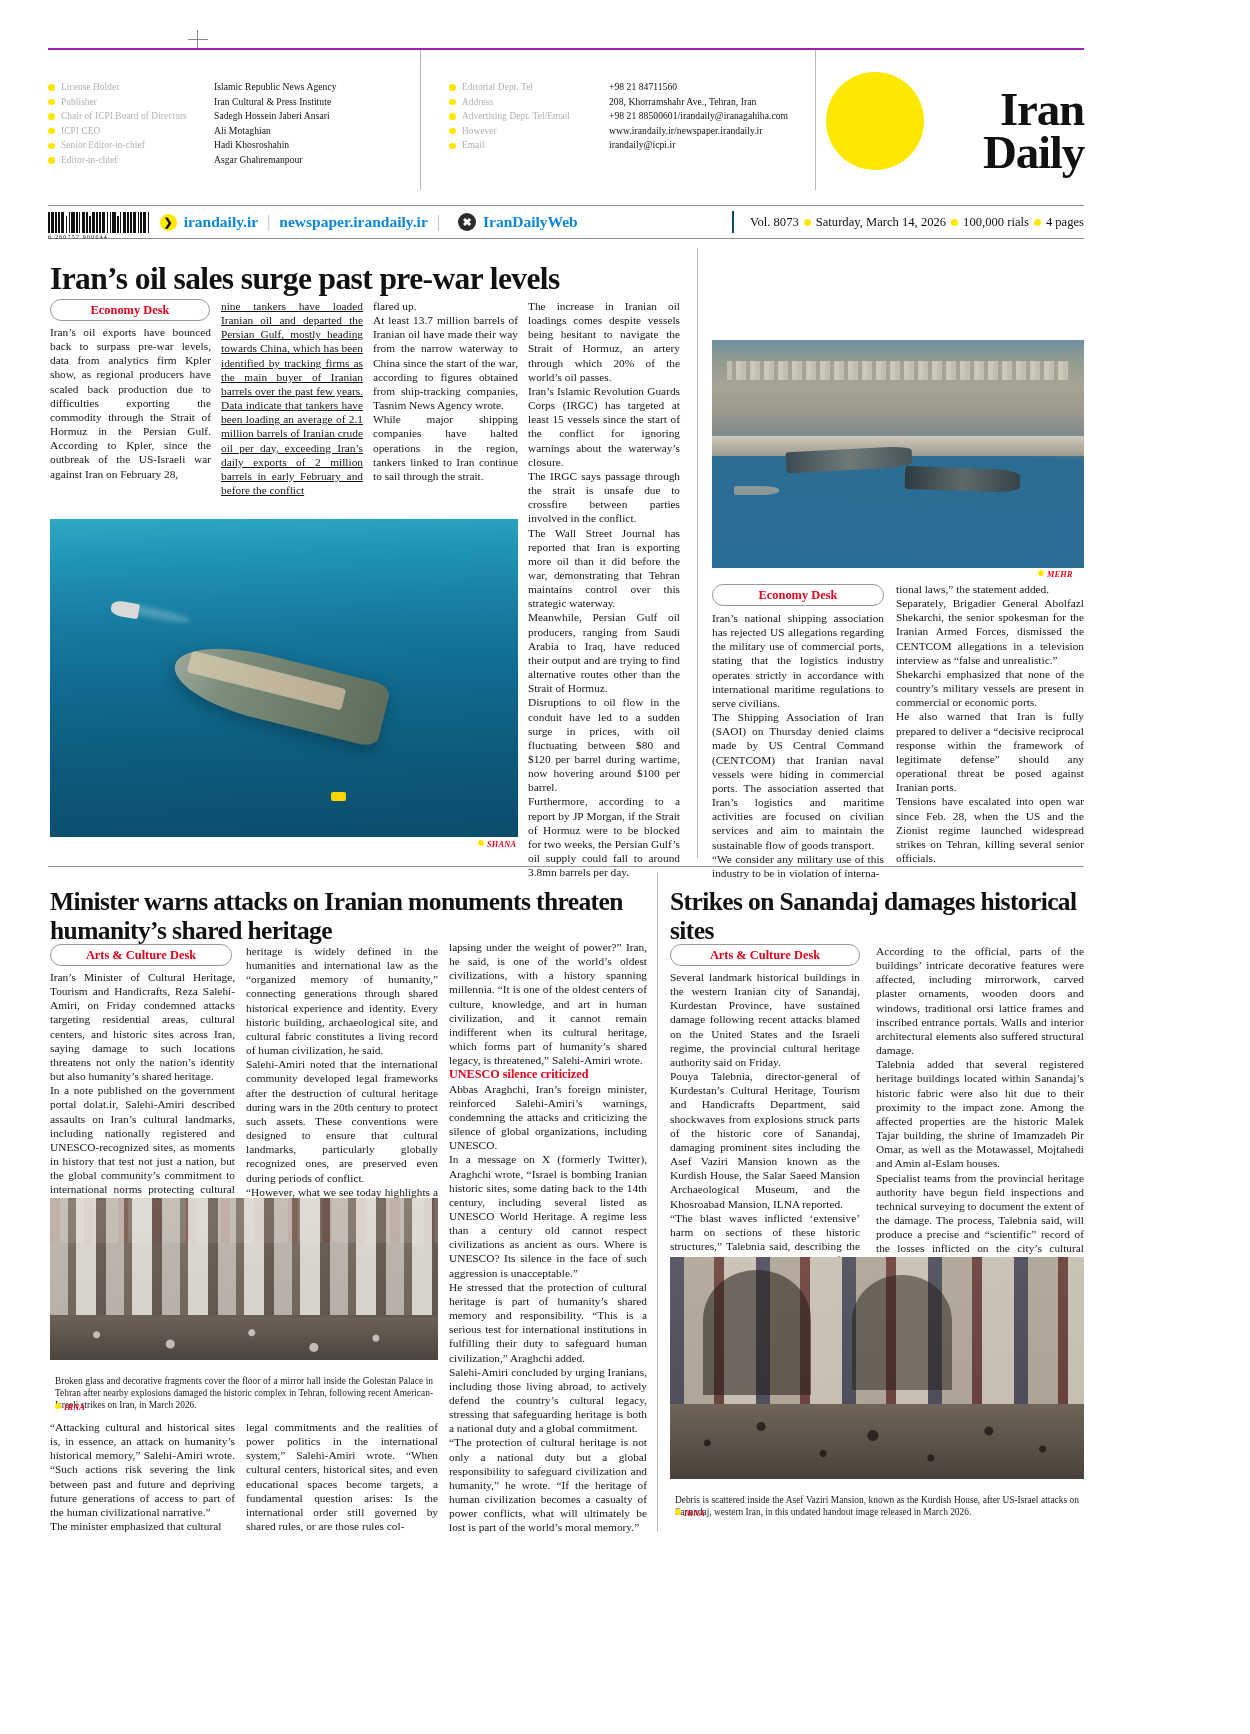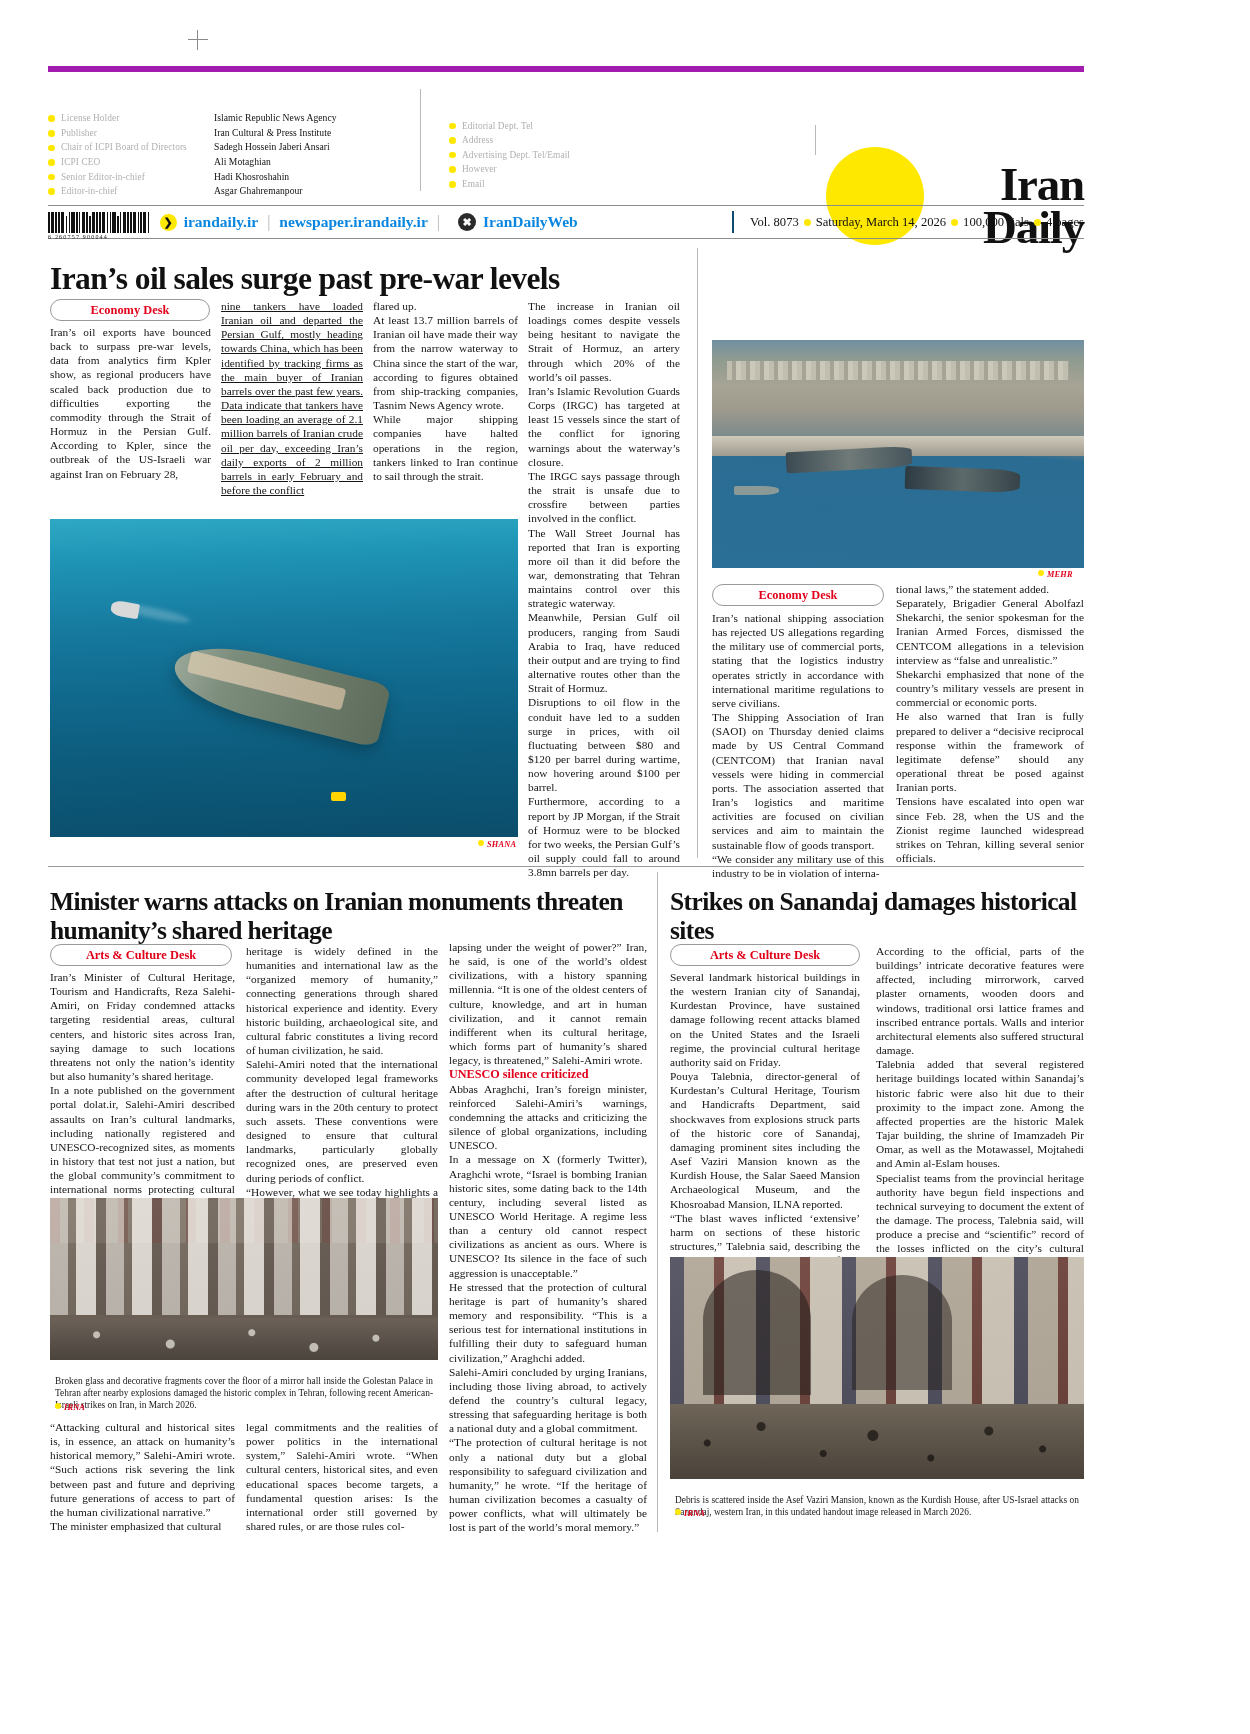--- a/index.html
+++ b/index.html
@@ -16,24 +16,23 @@
   
   .crop-mark { position: absolute; left: 188px; top: 30px; width: 20px; height: 20px; }
   .crop-mark:before, .crop-mark:after {
     content: ""; position: absolute; background: #8a8a8a;
   }
   .crop-mark:before { left: 0; top: 9px; width: 20px; height: 1px; }
   .crop-mark:after { left: 9px; top: 0; width: 1px; height: 20px; }
 
   
   .masthead {
-    position: absolute; left: 48px; top: 66px; width: 1036px; height: 142px;
-    border-top: 6px solid #a21caf;
+    position: absolute; left: 48px; top: 48px; width: 1036px; height: 142px;
+    border-top: 2px solid #a21caf;
     display: flex;
-    align-items: center;
   }
   .mast-col { display: flex; padding-top: 30px; }
   .mast-col.c1 { width: 372px; }
   .mast-col.c2 { width: 395px; border-left: 1px solid #b9b9b9; padding-left: 28px; }
   .mast-col.c3 { flex: 1; border-left: 1px solid #b9b9b9; position: relative; }
 
   .mast-labels { width: 160px; }
   .mast-labels.wide { width: 166px; }
   .mast-values { flex: 1; }
   .mast-row {
@@ -320,20 +319,27 @@
     </div>
 
     <div class="mast-col c2">
       <div class="mast-labels">
         <div class="mast-row"><span class="dot"></span><span>Editorial Dept. Tel</span></div>
         <div class="mast-row"><span class="dot"></span><span>Address</span></div>
         <div class="mast-row"><span class="dot"></span><span>Advertising Dept. Tel/Email</span></div>
         <div class="mast-row"><span class="dot"></span><span>However</span></div>
         <div class="mast-row"><span class="dot"></span><span>Email</span></div>
       </div>
+      <div class="mast-values">
+        <div class="mast-val">+98 21 84711560</div>
+        <div class="mast-val">208, Khorramshahr Ave., Tehran, Iran</div>
+        <div class="mast-val">+98 21 88500601/irandaily@iranagahiha.com</div>
+        <div class="mast-val">www.irandaily.ir/newspaper.irandaily.ir</div>
+        <div class="mast-val">irandaily@icpi.ir</div>
+      </div>
     </div>
 
     <div class="mast-col c3">
       <div class="logo-circle"></div>
       <div class="logo-text">
         <span class="l1">Iran</span>
         <span class="l2">Daily</span>
       </div>
     </div>
   </div>

